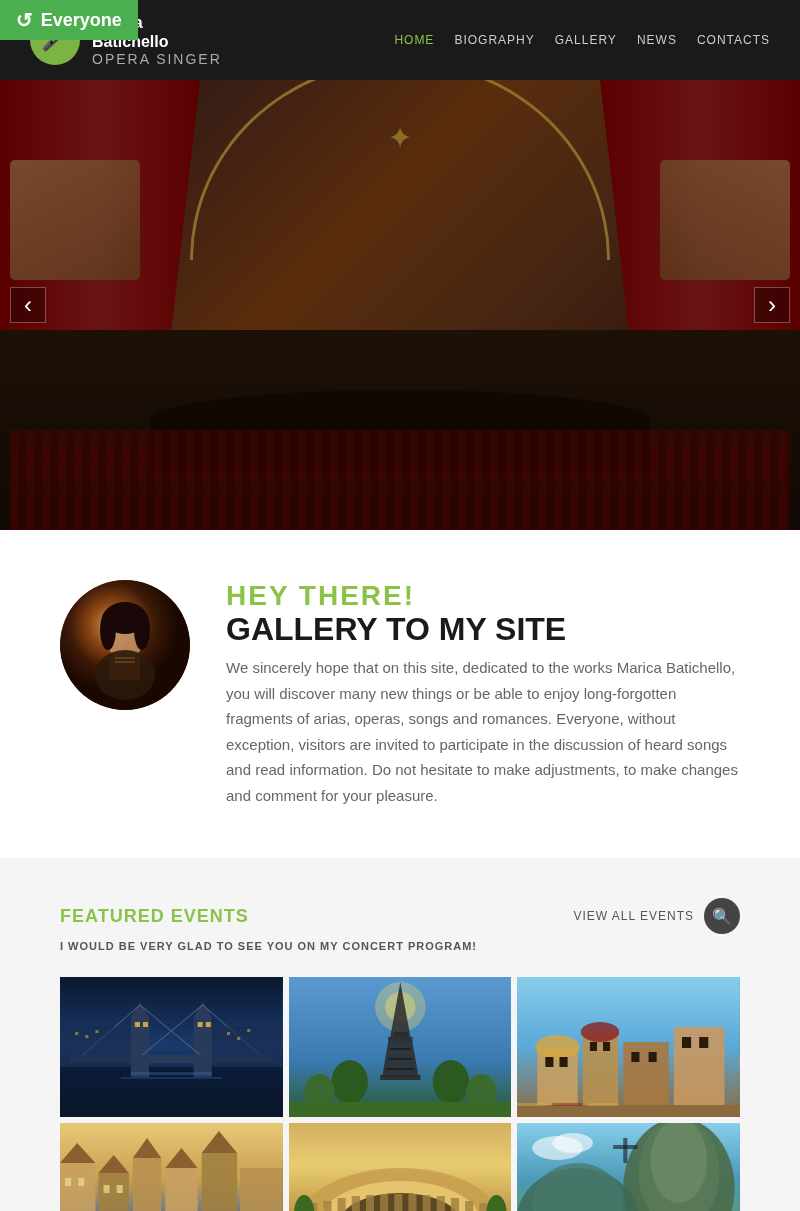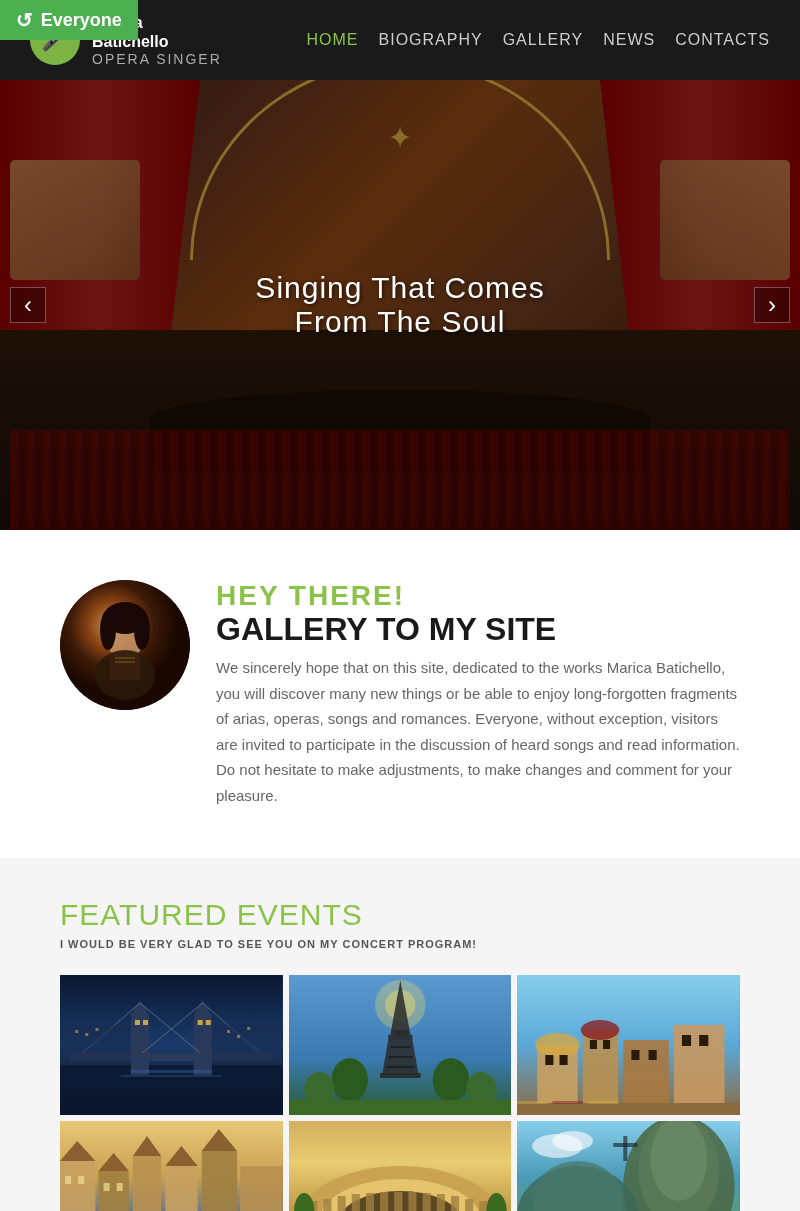--- a/index.html
+++ b/index.html
@@ -79,21 +79,21 @@
       text-transform: uppercase;
     }
     nav {
       margin-left: auto;
       display: flex;
       gap: 20px;
     }
     nav a {
       color: #ccc;
       text-decoration: none;
-      font-size: 16px;
+      font-size: 12px;
       text-transform: uppercase;
       letter-spacing: 1px;
     }
     nav a.active { color: #8BC34A; }
 
     
     .hero {
       position: relative;
       width: 800px;
       height: 450px;
@@ -215,21 +215,21 @@
       border: 1px solid rgba(255,255,255,0.3);
     }
     .hero-arrow.left { left: 10px; }
     .hero-arrow.right { right: 10px; }
 
     
     .welcome-section {
       background: #fff;
       padding: 50px 60px;
       display: flex;
-      gap: 26px;
+      gap: 36px;
       align-items: flex-start;
     }
     .avatar-circle {
       width: 130px; height: 130px;
       border-radius: 50%;
       overflow: hidden;
       flex-shrink: 0;
       background: linear-gradient(135deg, #4a2010, #8b4513, #d4a843, #8b3a1f);
       display: flex; align-items: center; justify-content: center;
       position: relative;
@@ -277,22 +277,22 @@
       background: #f5f5f5;
       padding: 40px 60px 50px;
     }
     .events-header {
       display: flex;
       align-items: center;
       justify-content: space-between;
       margin-bottom: 6px;
     }
     .featured-title {
-      font-size: 30px;
-      font-weight: normal;
+      font-size: 18px;
+      font-weight: bold;
       color: #8BC34A;
       letter-spacing: 1px;
     }
     .view-all-link {
       color: #555;
       font-size: 12px;
       text-transform: uppercase;
       text-decoration: none;
       letter-spacing: 1px;
       margin-right: 10px;
@@ -395,23 +395,20 @@
       <div class="curtain-right"></div>
       <div class="stage-arch"></div>
       <div class="gold-ornament">✦</div>
       <div class="balcony-left"></div>
       <div class="balcony-right"></div>
       <div class="stage-floor"></div>
       <div class="stage-platform"></div>
       <div class="seats-area"></div>
     </div>
     <div class="hero-overlay"></div>
-    <div class="hero-text">
-      <h2>Singing That Comes<br>From The Soul</h2>
-    </div>
     <div class="hero-arrow left">
       <span>‹</span>
     </div>
     <div class="hero-arrow right">
       <span>›</span>
     </div>
   </div>
 
   <section class="welcome-section">
     <div class="avatar-circle">
@@ -445,20 +442,24 @@
     <div class="welcome-content">
       <div class="hey-there">HEY THERE!</div>
       <div class="welcome-title">GALLERY TO MY SITE</div>
       <p class="welcome-text">We sincerely hope that on this site, dedicated to the works Marica Batichello, you will discover many new things or be able to enjoy long-forgotten fragments of arias, operas, songs and romances. Everyone, without exception, visitors are invited to participate in the discussion of heard songs and read information. Do not hesitate to make adjustments, to make changes and comment for your pleasure.</p>
     </div>
   </section>
 
   <section class="events-section">
     <div class="events-header">
       <h2 class="featured-title">FEATURED EVENTS</h2>
+      <div class="view-all-wrap">
+        <a href="#" class="view-all-link">VIEW ALL EVENTS</a>
+        <div class="search-circle">🔍</div>
+      </div>
     </div>
     <div class="events-subtitle">I WOULD BE VERY GLAD TO SEE YOU ON MY CONCERT PROGRAM!</div>
     <div class="events-grid">
 
       <div class="event-card">
         <div class="card-bg bg-london" style="position:relative;">
           <svg width="100%" height="140" viewBox="0 0 220 140" preserveAspectRatio="none">
 
             <defs>
               <linearGradient id="lg1" x1="0" y1="0" x2="0" y2="1">

